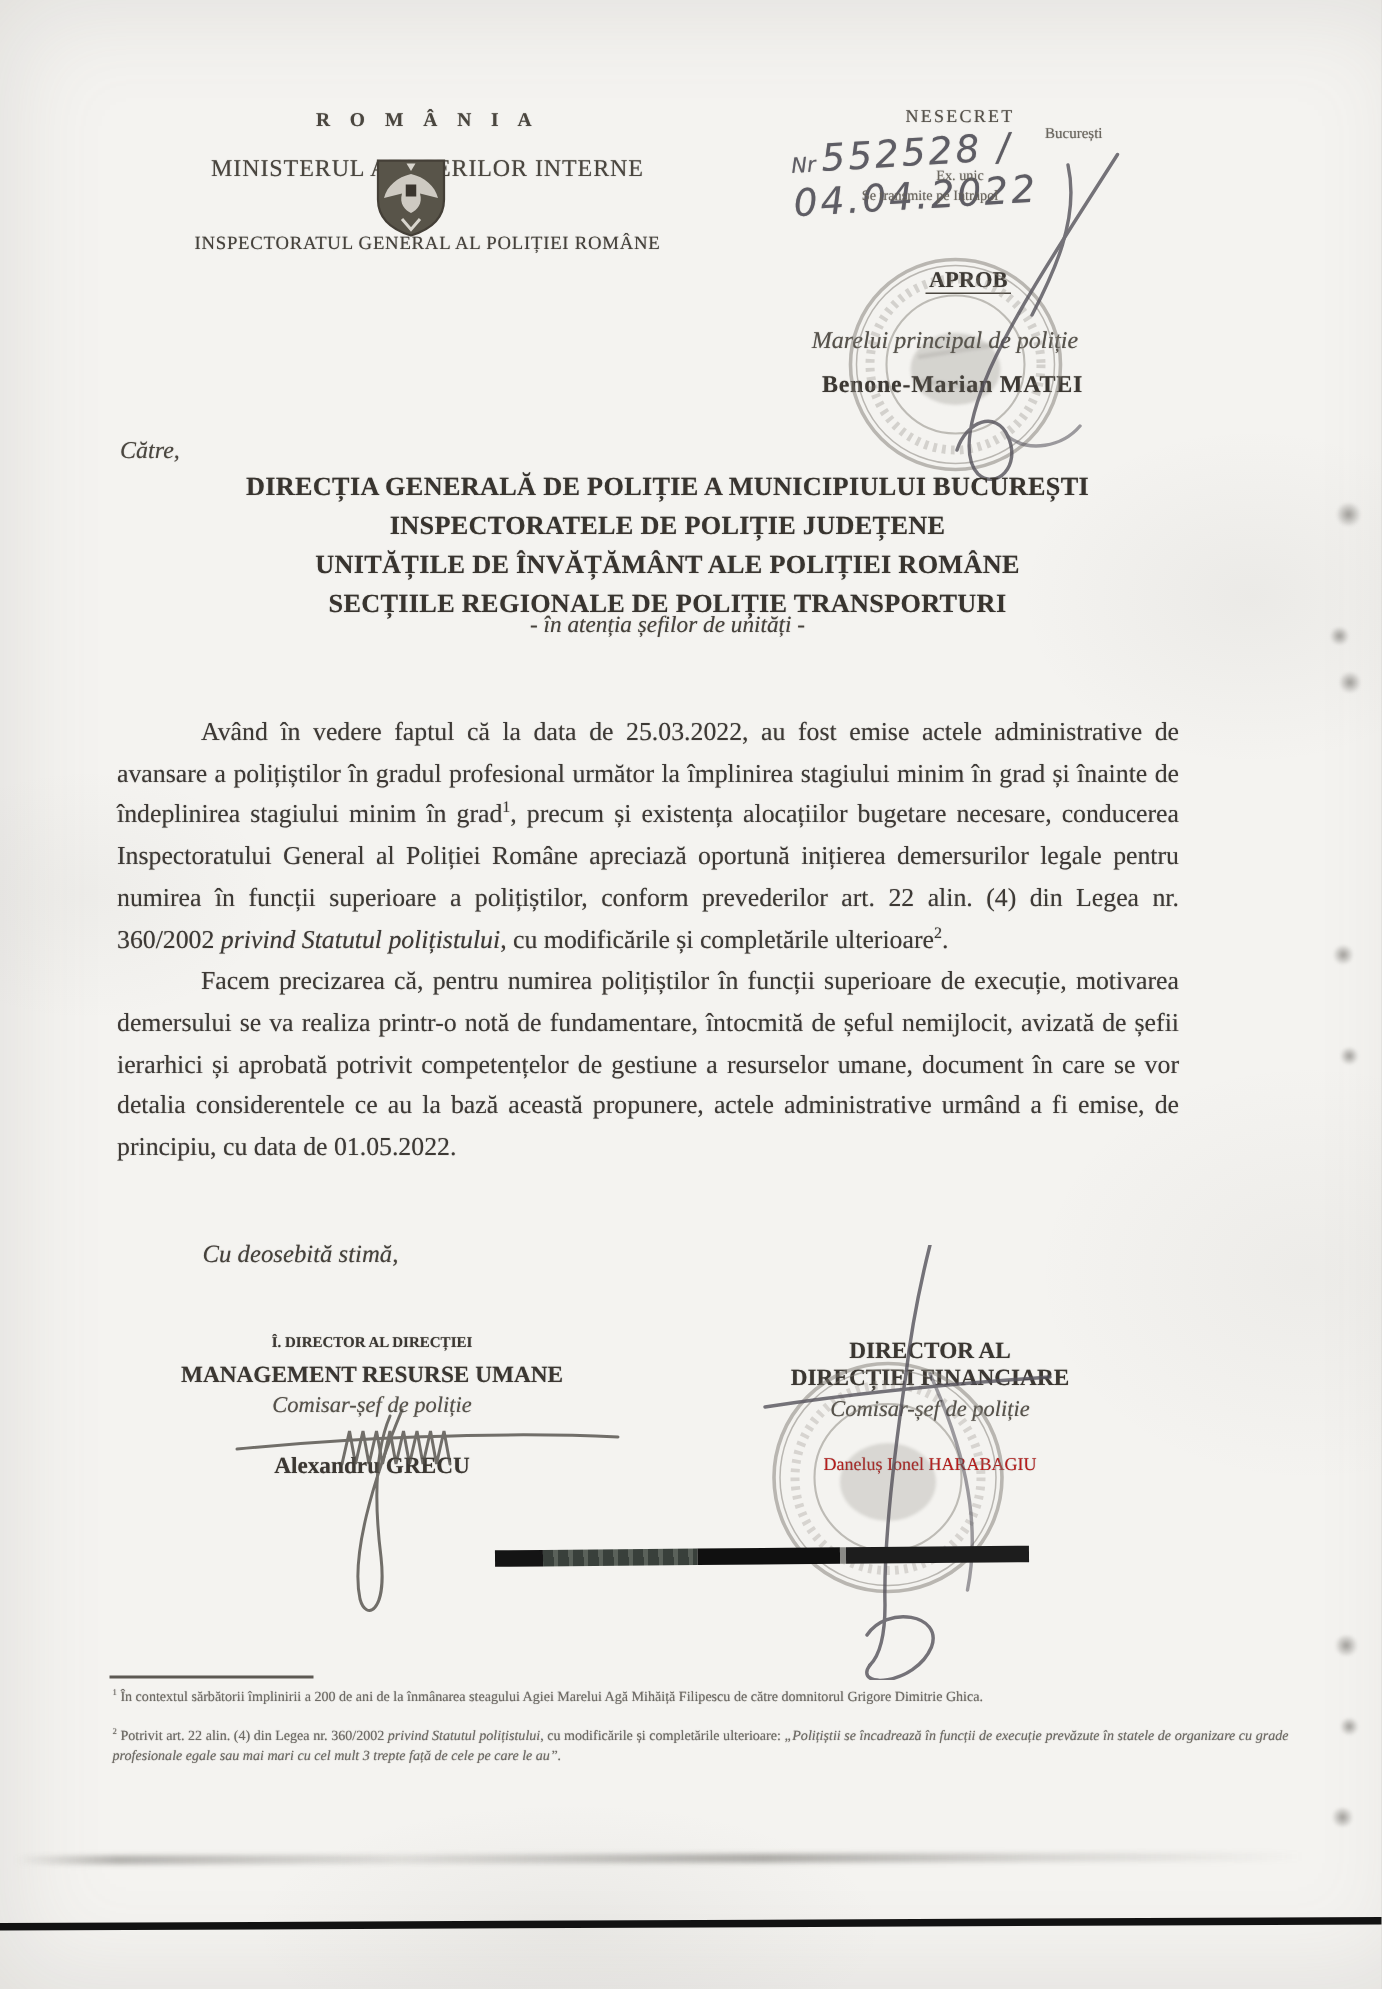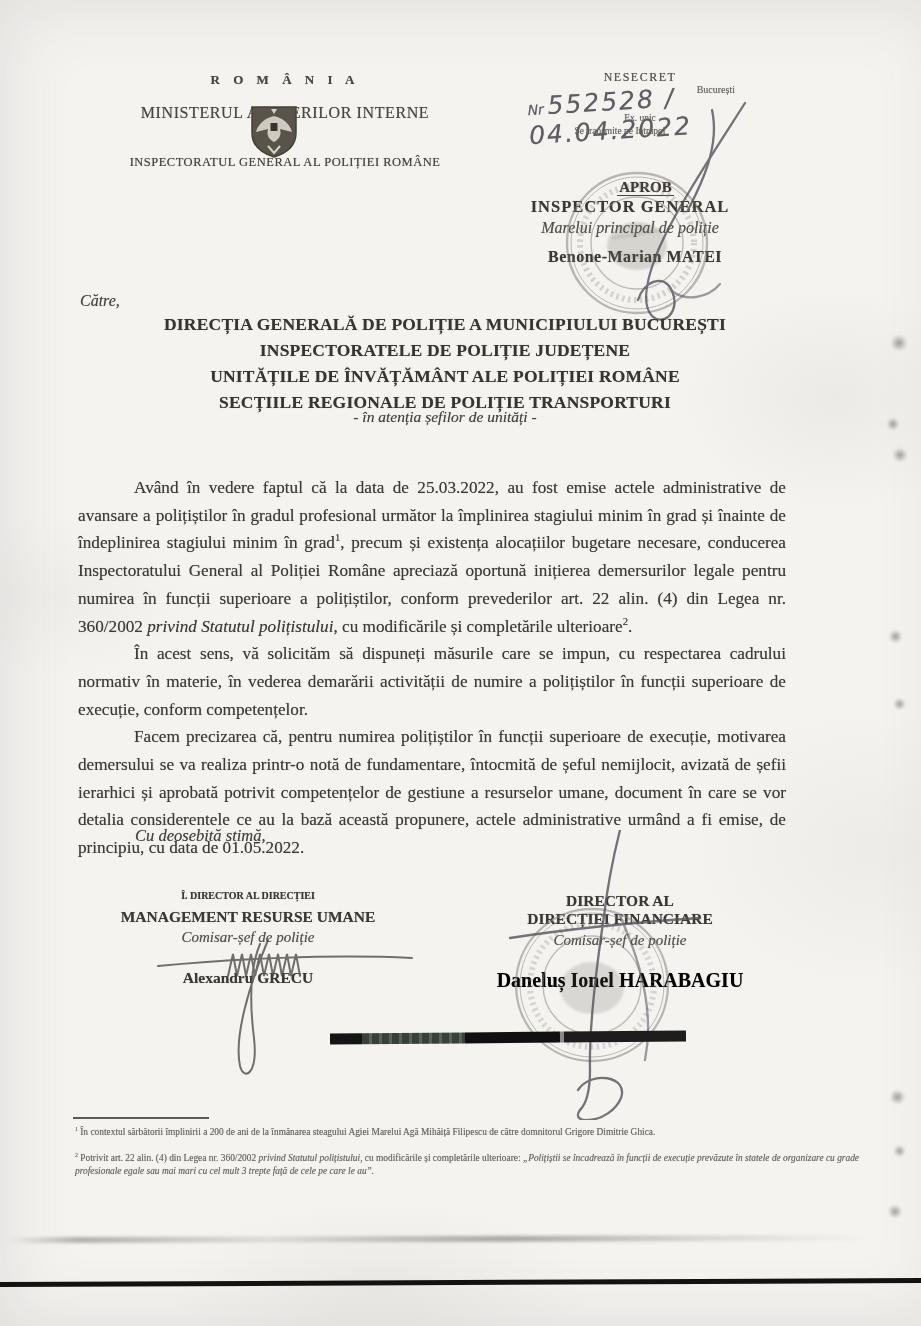--- a/index.html
+++ b/index.html
@@ -59,21 +59,21 @@
   .closing{left:135px;top:826px;font-size:16.5px;font-style:italic;color:#45413b;}
 
   
   .sig-l1a{left:88px;top:890px;width:320px;font-size:10px;font-weight:bold;color:#3b3732;}
   .sig-l1b{left:88px;top:908px;width:320px;font-size:15.5px;font-weight:bold;color:#3b3732;}
   .sig-l1r{left:88px;top:929px;width:320px;font-size:15px;font-style:italic;color:#55514a;}
   .sig-l1n{left:88px;top:969px;width:320px;font-size:15.5px;font-weight:bold;color:#3b3732;}
   .sig-r1a{left:460px;top:892px;width:320px;font-size:15.5px;font-weight:bold;color:#3b3732;}
   .sig-r1b{left:460px;top:910px;width:320px;font-size:15.5px;font-weight:bold;color:#3b3732;}
   .sig-r1r{left:460px;top:932px;width:320px;font-size:15px;font-style:italic;color:#55514a;}
-  .sig-r1n{left:460px;top:969px;width:320px;font-size:20px;font-weight:bold;color:#000000;}
+  .sig-r1n{left:460px;top:969px;width:320px;font-size:12px;font-weight:normal;color:#b91c1c;}
 
   
   .redact{left:330px;top:1032px;width:356px;height:11px;display:flex;transform:rotate(-.5deg);}
   .redact .s1{width:32px;background:#141414;}
   .redact .s2{width:103px;background:repeating-linear-gradient(90deg,#39403b 0 7px,#5a615a 7px 10px);}
   .redact .s3{width:95px;background:#101010;}
   .redact .s4{width:4px;background:#8a8a86;}
   .redact .s5{flex:1;background:#1d1d1d;}
 
   
@@ -112,21 +112,20 @@
 
   <div class="abs ctr hdr-igpr">INSPECTORATUL GENERAL AL POLIȚIEI ROMÂNE</div>
 
   <div class="abs ctr cls-level">NESECRET</div>
   <div class="abs ctr cls-city">București</div>
   <div class="abs cls-hand"><span class="nrp">Nr</span><span>552528 / 04.04.2022</span></div>
   <div class="abs ctr cls-ex">Ex. unic</div>
   <div class="abs ctr cls-transmit">Se transmite pe Intrapol</div>
 
   <div class="abs ctr ap-approb"><span>APROB</span></div>
-  <div class="abs ctr ap-role">INSPECTOR GENERAL</div>
   <div class="abs ctr ap-rank">Marelui principal de poliție</div>
   <div class="abs ctr ap-name">Benone-Marian MATEI</div>
 
   <div class="abs stamp" style="left:552px;top:158px;">
     <svg width="170" height="170" viewBox="0 0 170 170">
       <defs>
           <filter id="fz1">
             <feGaussianBlur stdDeviation="1.1"></feGaussianBlur>
           </filter>
         </defs>
@@ -152,21 +151,20 @@
   <div class="abs ctr addr">
     <div>DIRECȚIA GENERALĂ DE POLIȚIE A MUNICIPIULUI BUCUREȘTI</div>
     <div>INSPECTORATELE DE POLIȚIE JUDEȚENE</div>
     <div>UNITĂȚILE DE ÎNVĂȚĂMÂNT ALE POLIȚIEI ROMÂNE</div>
     <div>SECȚIILE REGIONALE DE POLIȚIE TRANSPORTURI</div>
   </div>
   <div class="abs ctr attn">- în atenția șefilor de unități -</div>
 
   <div class="abs body-text">
     <p><span>Având în vedere faptul că la data de 25.03.2022, au fost emise actele administrative de avansare a polițiștilor în gradul profesional următor la împlinirea stagiului minim în grad și înainte de îndeplinirea stagiului minim în grad</span><sup>1</sup><span>, precum și existența alocațiilor bugetare necesare, conducerea Inspectoratului General al Poliției Române apreciază oportună inițierea demersurilor legale pentru numirea în funcții superioare a polițiștilor, conform prevederilor art. 22 alin. (4) din Legea nr. 360/2002 </span><span class="i">privind Statutul polițistului</span><span>, cu modificările și completările ulterioare</span><sup>2</sup><span>.</span></p>
-    <p>În acest sens, vă solicităm să dispuneți măsurile care se impun, cu respectarea cadrului normativ în materie, în vederea demarării activității de numire a polițiștilor în funcții superioare de execuție, conform competențelor.</p>
     <p>Facem precizarea că, pentru numirea polițiștilor în funcții superioare de execuție, motivarea demersului se va realiza printr-o notă de fundamentare, întocmită de șeful nemijlocit, avizată de șefii ierarhici și aprobată potrivit competențelor de gestiune a resurselor umane, document în care se vor detalia considerentele ce au la bază această propunere, actele administrative urmând a fi emise, de principiu, cu data de 01.05.2022.</p>
   </div>
 
   <div class="abs closing">Cu deosebită stimă,</div>
 
   <div class="abs ctr sig-l1a">Î. DIRECTOR AL DIRECȚIEI</div>
   <div class="abs ctr sig-l1b">MANAGEMENT RESURSE UMANE</div>
   <div class="abs ctr sig-l1r">Comisar-șef de poliție</div>
   <div class="abs ctr sig-l1n">Alexandru GRECU</div>
   <div class="abs sign" style="left:150px;top:918px;">

